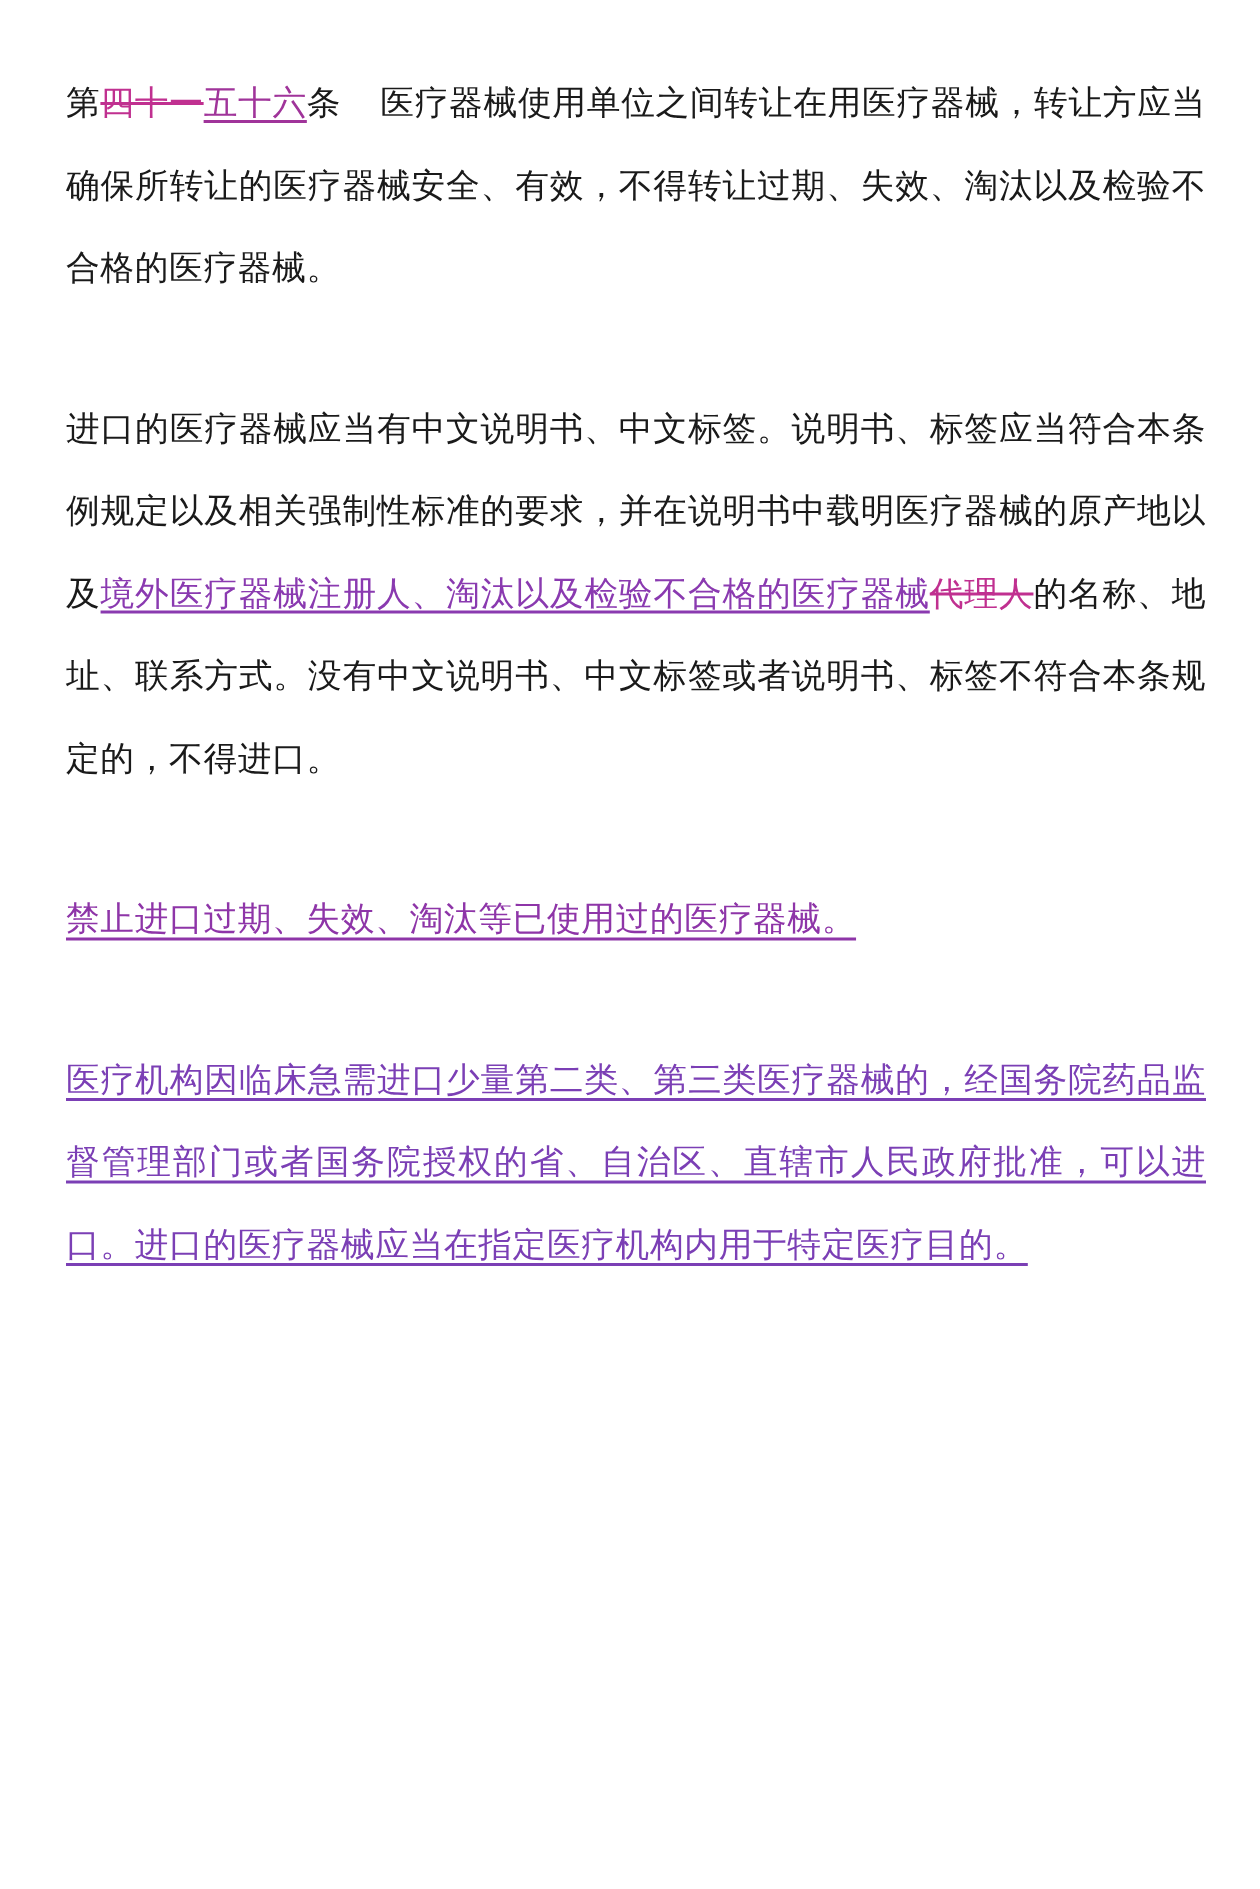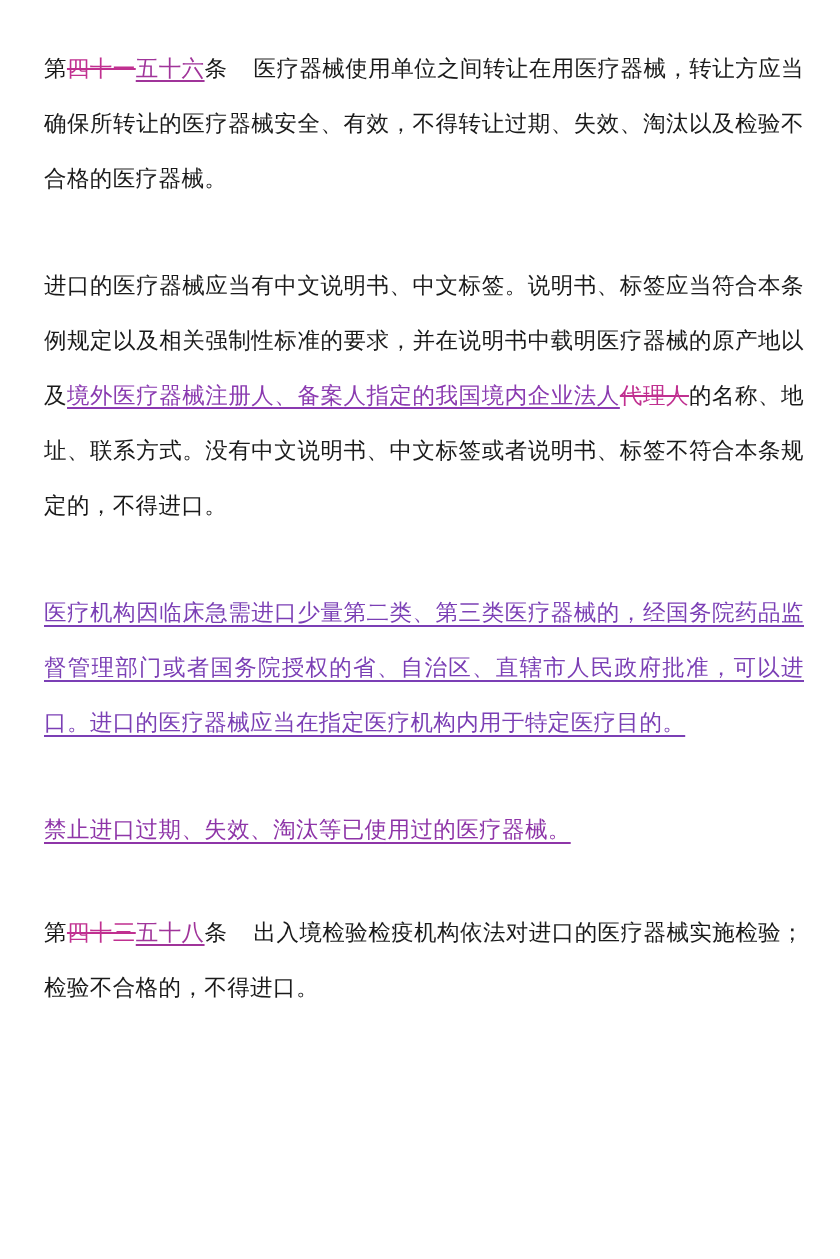--- a/index.html
+++ b/index.html
@@ -68,28 +68,25 @@
 <body>
 
 <div class="page">
 
   <p class="para">
     <span class="plain">第</span><span class="del">四十一</span><span class="ins">五十六</span><span class="plain">条</span><span class="indent"></span><span class="plain">医疗器械使用单位之间转让在用医疗器械，转让方应当确保所转让的医疗器械安全、有效，不得转让过期、失效、淘汰以及检验不合格的医疗器械。</span>
   </p>
 
 
   <p class="para gap-lg">
-    <span class="plain">进口的医疗器械应当有中文说明书、中文标签。说明书、标签应当符合本条例规定以及相关强制性标准的要求，并在说明书中载明医疗器械的原产地以及</span><span class="ins-blue">境外医疗器械注册人、备案人指定的我国境内企业法人</span><span class="del">代理人</span><span class="plain">的名称、地址、联系方式。没有中文说明书、中文标签或者说明书、标签不符合本条规定的，不得进口。</span>
+    <span class="plain">进口的医疗器械应当有中文说明书、中文标签。说明书、标签应当符合本条例规定以及相关强制性标准的要求，并在说明书中载明医疗器械的原产地以及</span><span class="ins-blue">境外医疗器械注册人、淘汰以及检验不合格的医疗器械</span><span class="del">代理人</span><span class="plain">的名称、地址、联系方式。没有中文说明书、中文标签或者说明书、标签不符合本条规定的，不得进口。</span>
+  </p>
+
+  <p class="para gap-lg">
+    <span class="ins-para-alt">禁止进口过期、失效、淘汰等已使用过的医疗器械。</span>
   </p>
 
   <p class="para gap-lg">
     <span class="ins-para">医疗机构因临床急需进口少量第二类、第三类医疗器械的，经国务院药品监督管理部门或者国务院授权的省、自治区、直辖市人民政府批准，可以进口。进口的医疗器械应当在指定医疗机构内用于特定医疗目的。</span>
   </p>
 
-  <p class="para gap-lg">
-    <span class="ins-para-alt">禁止进口过期、失效、淘汰等已使用过的医疗器械。</span>
-  </p>
-
-  <p class="para gap-md">
-    <span class="plain">第</span><span class="del">四十三</span><span class="ins">五十八</span><span class="plain">条</span><span class="indent"></span><span class="plain">出入境检验检疫机构依法对进口的医疗器械实施检验；检验不合格的，不得进口。</span>
-  </p>
 
 </div>
 
 </body></html>

